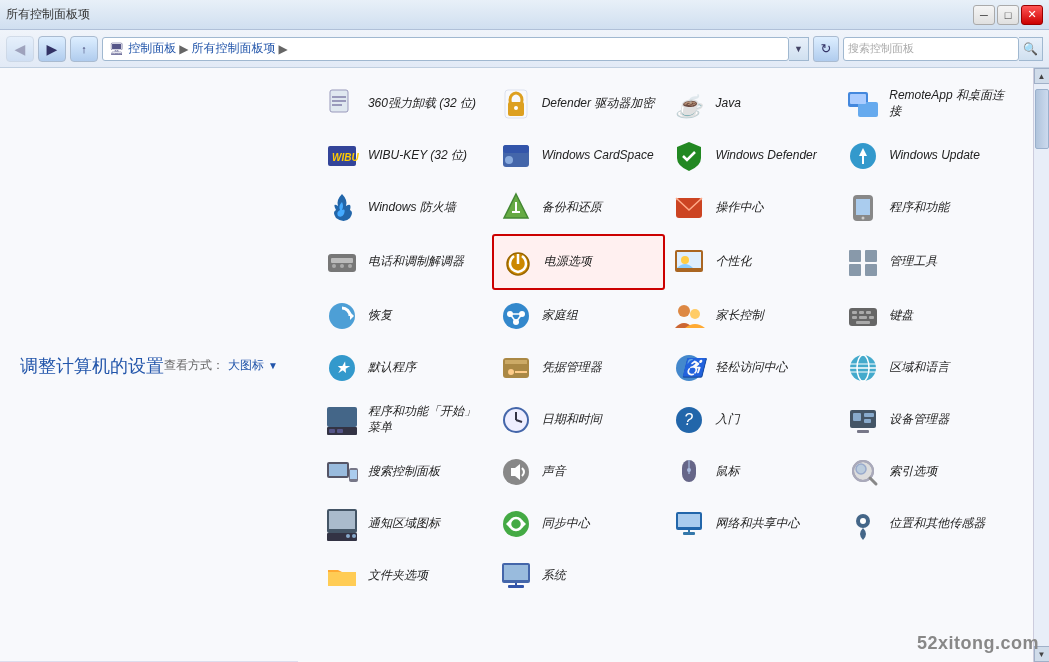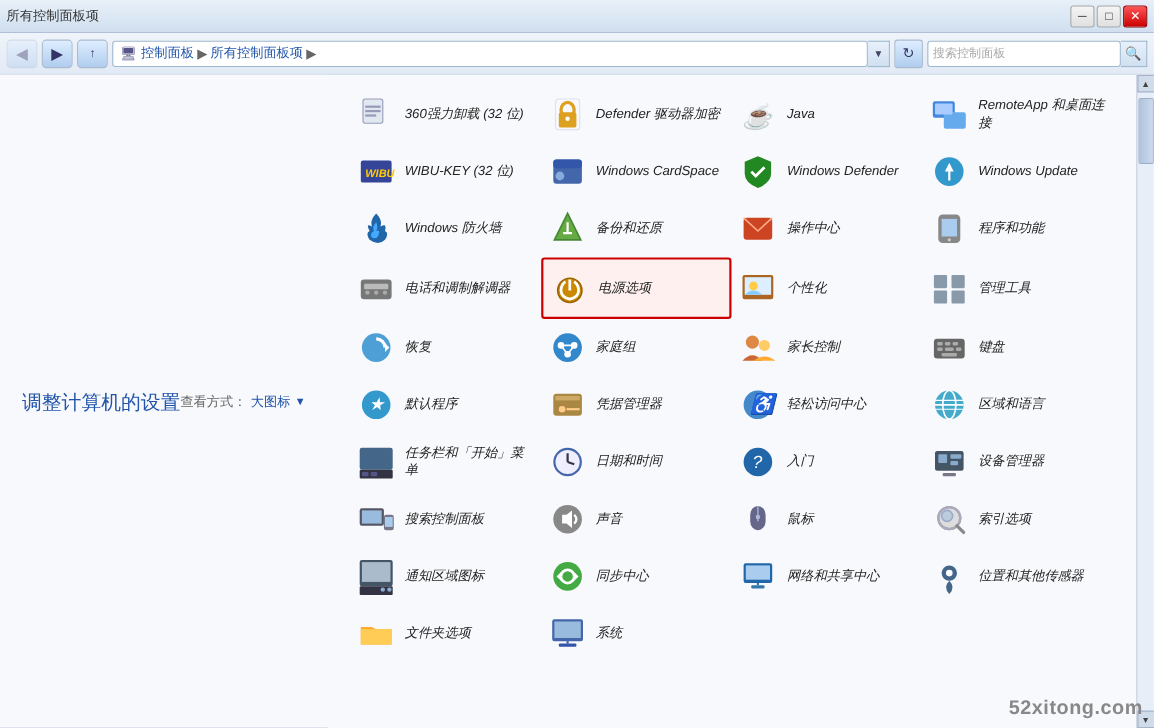--- a/index.html
+++ b/index.html
@@ -498,21 +498,21 @@
               </svg></div>
     <span class="item-label">区域和语言</span>
   </div>
           <div class="item">
     <div class="svg-icon"><svg width="36" height="36" viewBox="0 0 36 36">
                 <rect x="3" y="5" width="30" height="20" rx="2" fill="#446688"></rect>
                 <rect x="3" y="25" width="30" height="8" rx="1" fill="#334"></rect>
                 <rect x="5" y="27" width="6" height="4" rx="1" fill="#558"></rect>
                 <rect x="13" y="27" width="6" height="4" rx="1" fill="#558"></rect>
               </svg></div>
-    <span class="item-label">任务栏和「开始」菜单</span>
+    <span class="item-label">程序和功能「开始」菜单</span>
   </div>
           <div class="item">
     <div class="svg-icon"><svg width="36" height="36" viewBox="0 0 36 36">
                 <circle cx="18" cy="18" r="13" fill="#4466aa"></circle>
                 <circle cx="18" cy="18" r="11" fill="#eef"></circle>
                 <line x1="18" y1="18" x2="18" y2="10" stroke="#334" stroke-width="2"></line>
                 <line x1="18" y1="18" x2="24" y2="20" stroke="#334" stroke-width="2"></line>
               </svg></div>
     <span class="item-label">日期和时间</span>
   </div>

